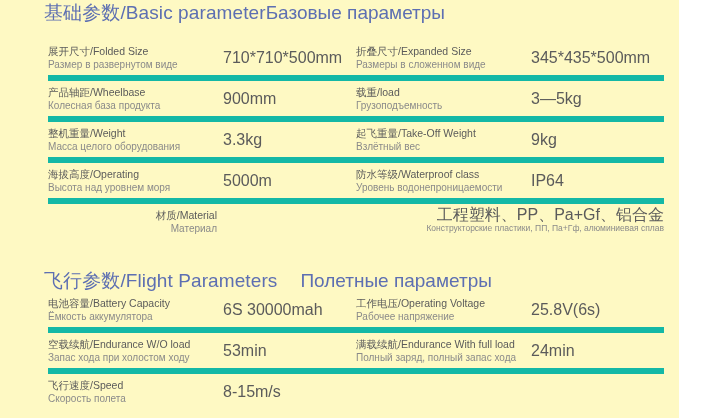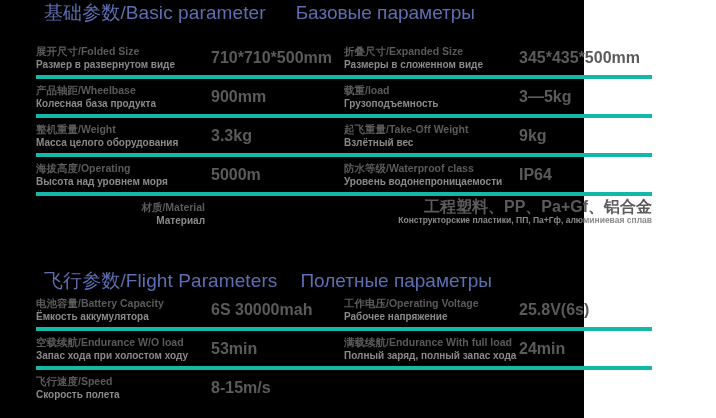--- a/index.html
+++ b/index.html
@@ -11,23 +11,24 @@
   body {
     width: 716px;
     height: 418px;
     overflow: hidden;
     font-family: "Liberation Sans", "DejaVu Sans", sans-serif;
     color: #595959;
     -webkit-font-smoothing: antialiased;
   }
   .sheet {
     position: relative;
-    width: 584px;
+    width: 647px;
     height: 418px;
-    background: #000000;
+    background: #fef9c3;
+    padding-left: 32px;
   }
 
   
   .section {
     position: absolute;
     left: 0;
     width: 716px;
   }
   #section-basic  { top: 0px; }
   #section-flight { top: 252px; }
@@ -43,33 +44,31 @@
     letter-spacing: 0.1px;
     color: #5d6fb2;
     font-weight: 400;
     white-space: nowrap;
   }
   .head-ru {
     font-size: 19px;
     color: #5d6fb2;
     font-weight: 400;
     white-space: nowrap;
-    margin-left: 30px;
   }
   #section-flight .head-ru { margin-left: 23px; margin-top: 18px; }
 
   
   .spec-table {
-    margin: 0 auto 0 36px;
+    margin: 0 auto 0 48px;
     width: 616px;
     border-collapse: collapse;
-    font-weight: bold;
   }
   .spec-row {
-    border-top: 4px solid #14b8a6;
+    border-top: 6px solid #14b8a6;
   }
   .spec-row.first {
     border-top: none;
   }
   .row-inner {
     display: flex;
     width: 616px;
     min-height: 35px;
     align-items: center;
   }

